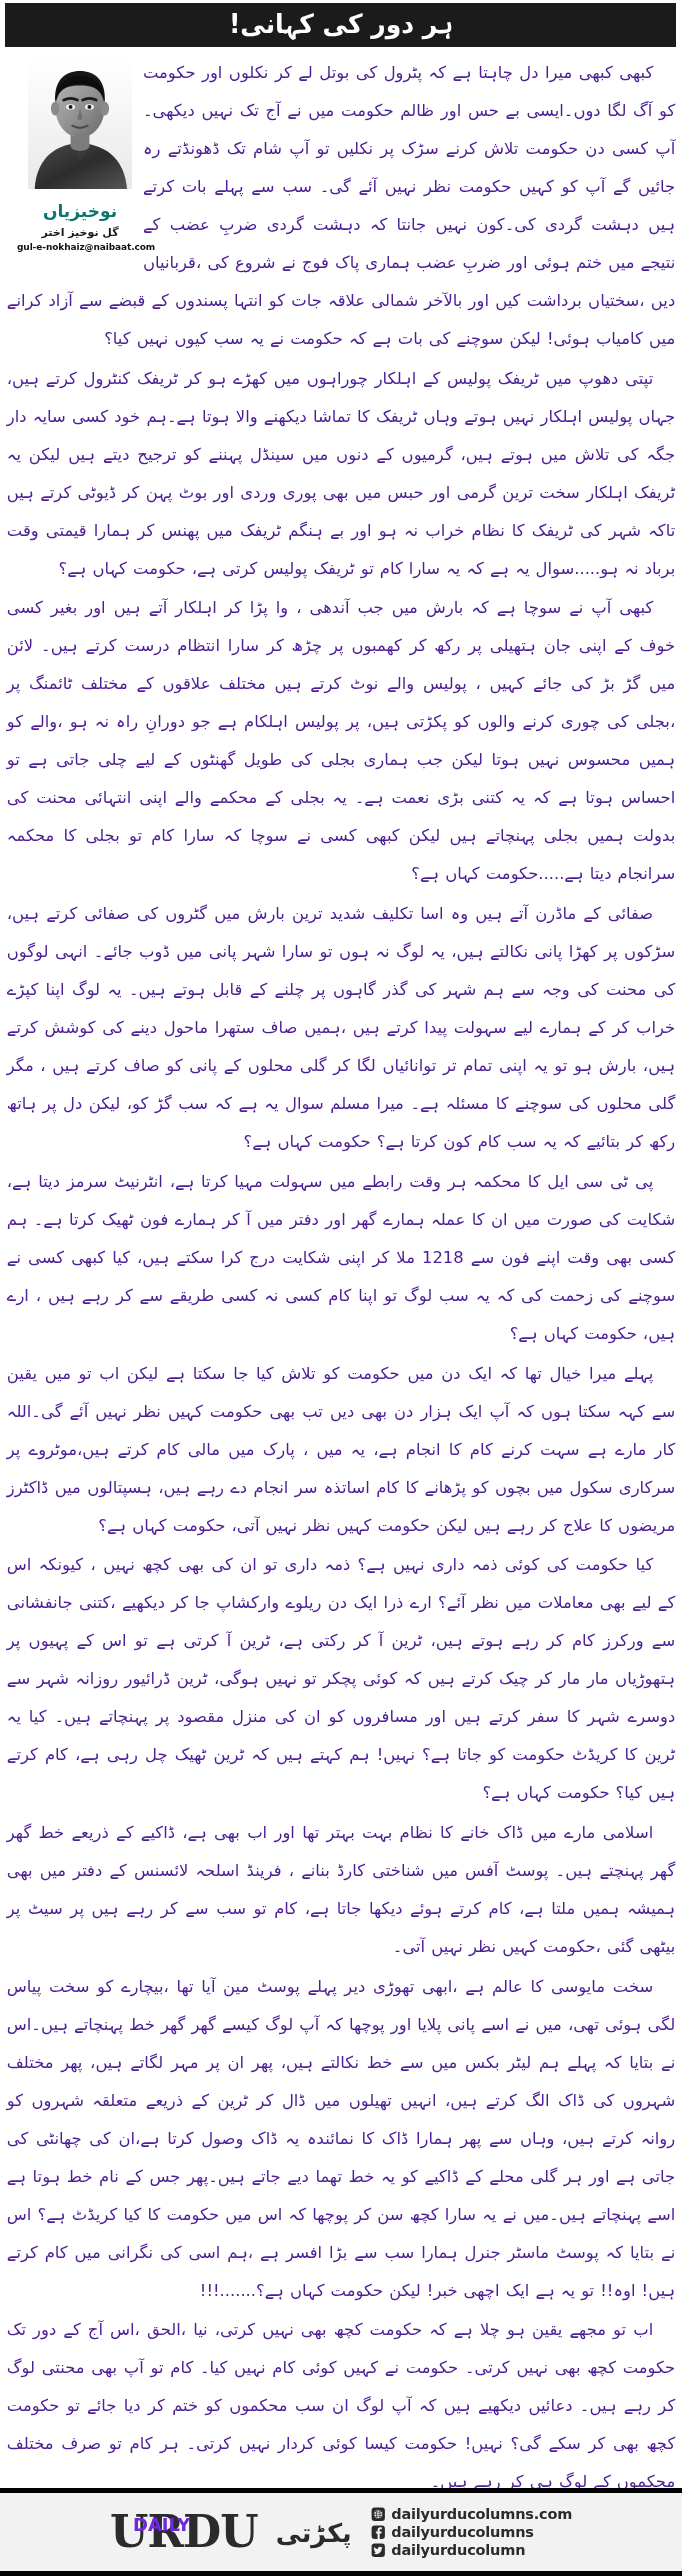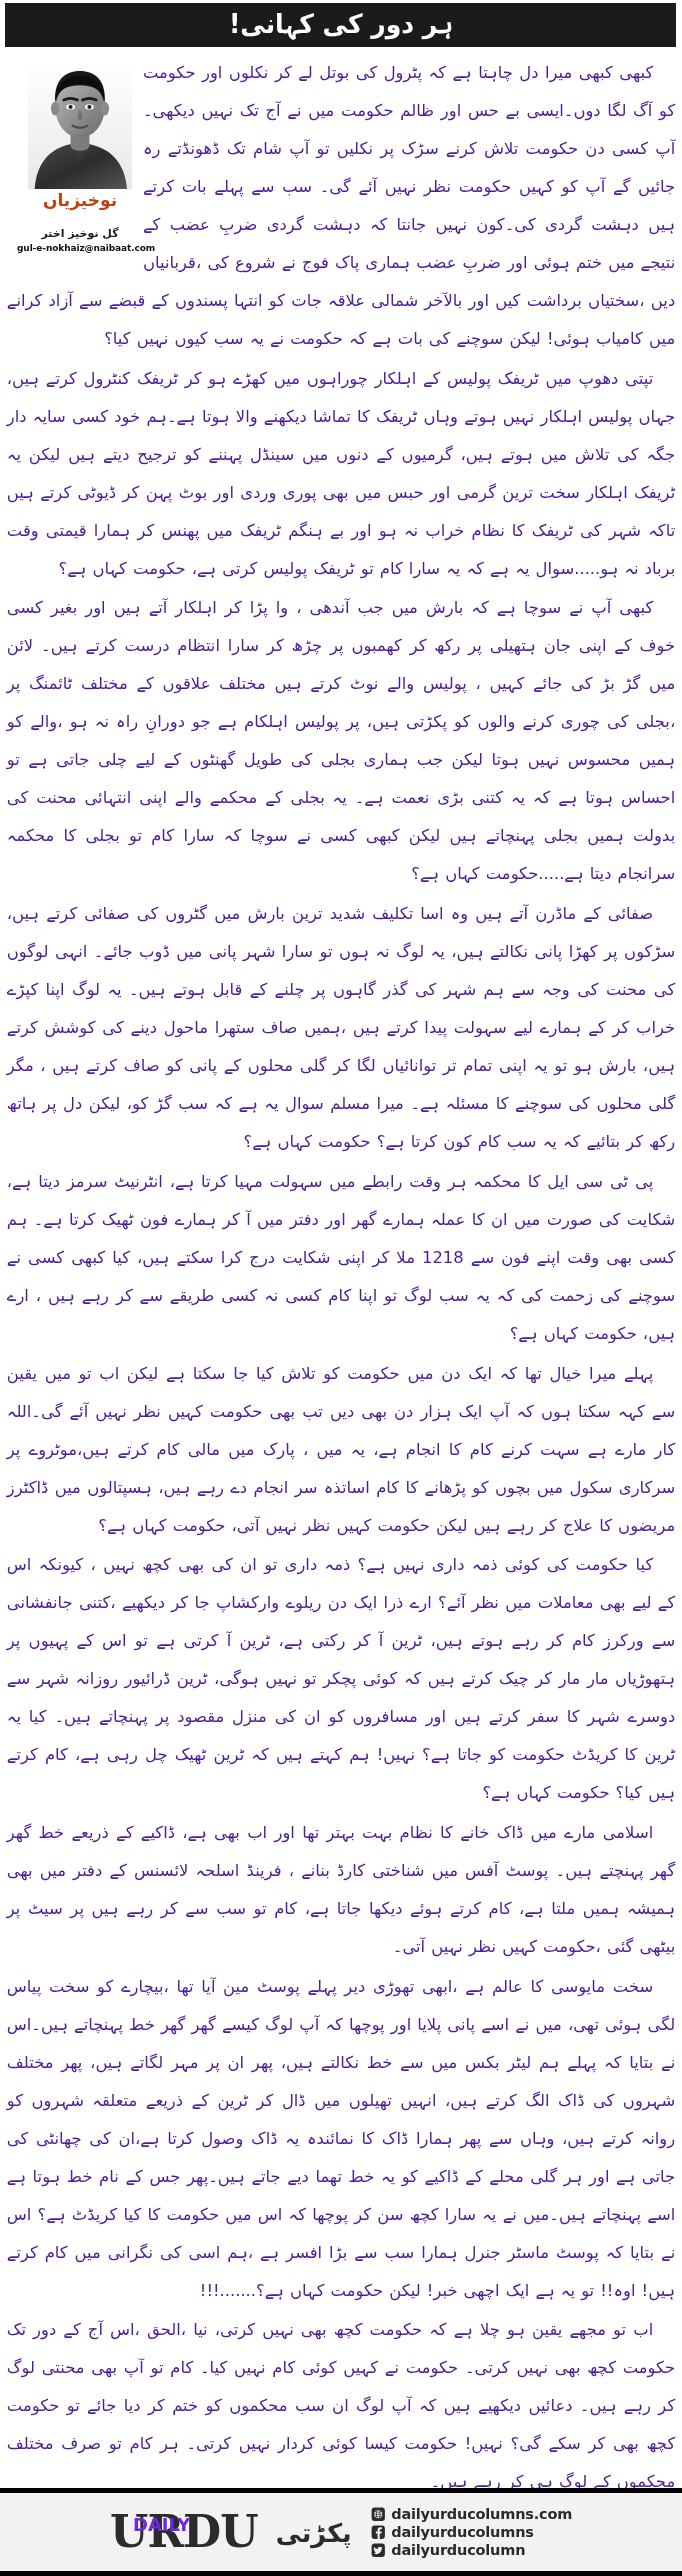--- a/index.html
+++ b/index.html
@@ -54,33 +54,33 @@
     margin: 0 auto;
     display: block;
     background: #c9c9c9;
     position: relative;
     overflow: hidden;
     filter: grayscale(100%);
   }
   .author-photo svg { display: block; width: 100%; height: 100%; }
 
   .column-name {
-    margin-top: 3px;
+    margin-top: 14px;
     font-size: 17px;
     font-weight: bold;
-    color: #c2410c;
+    color: #0f766e;
     line-height: 1.05;
     direction: rtl;
   }
   .author-name {
     font-size: 11px;
     font-weight: bold;
     color: #1a1a1a;
     line-height: 1.1;
-    margin-top: 18px;
+    margin-top: 6px;
     direction: rtl;
   }
   .author-email {
     font-size: 9px;
     font-weight: bold;
     color: #111;
     direction: ltr;
     margin-top: 2.6px;
     white-space: nowrap;
     letter-spacing: -0.1px;

